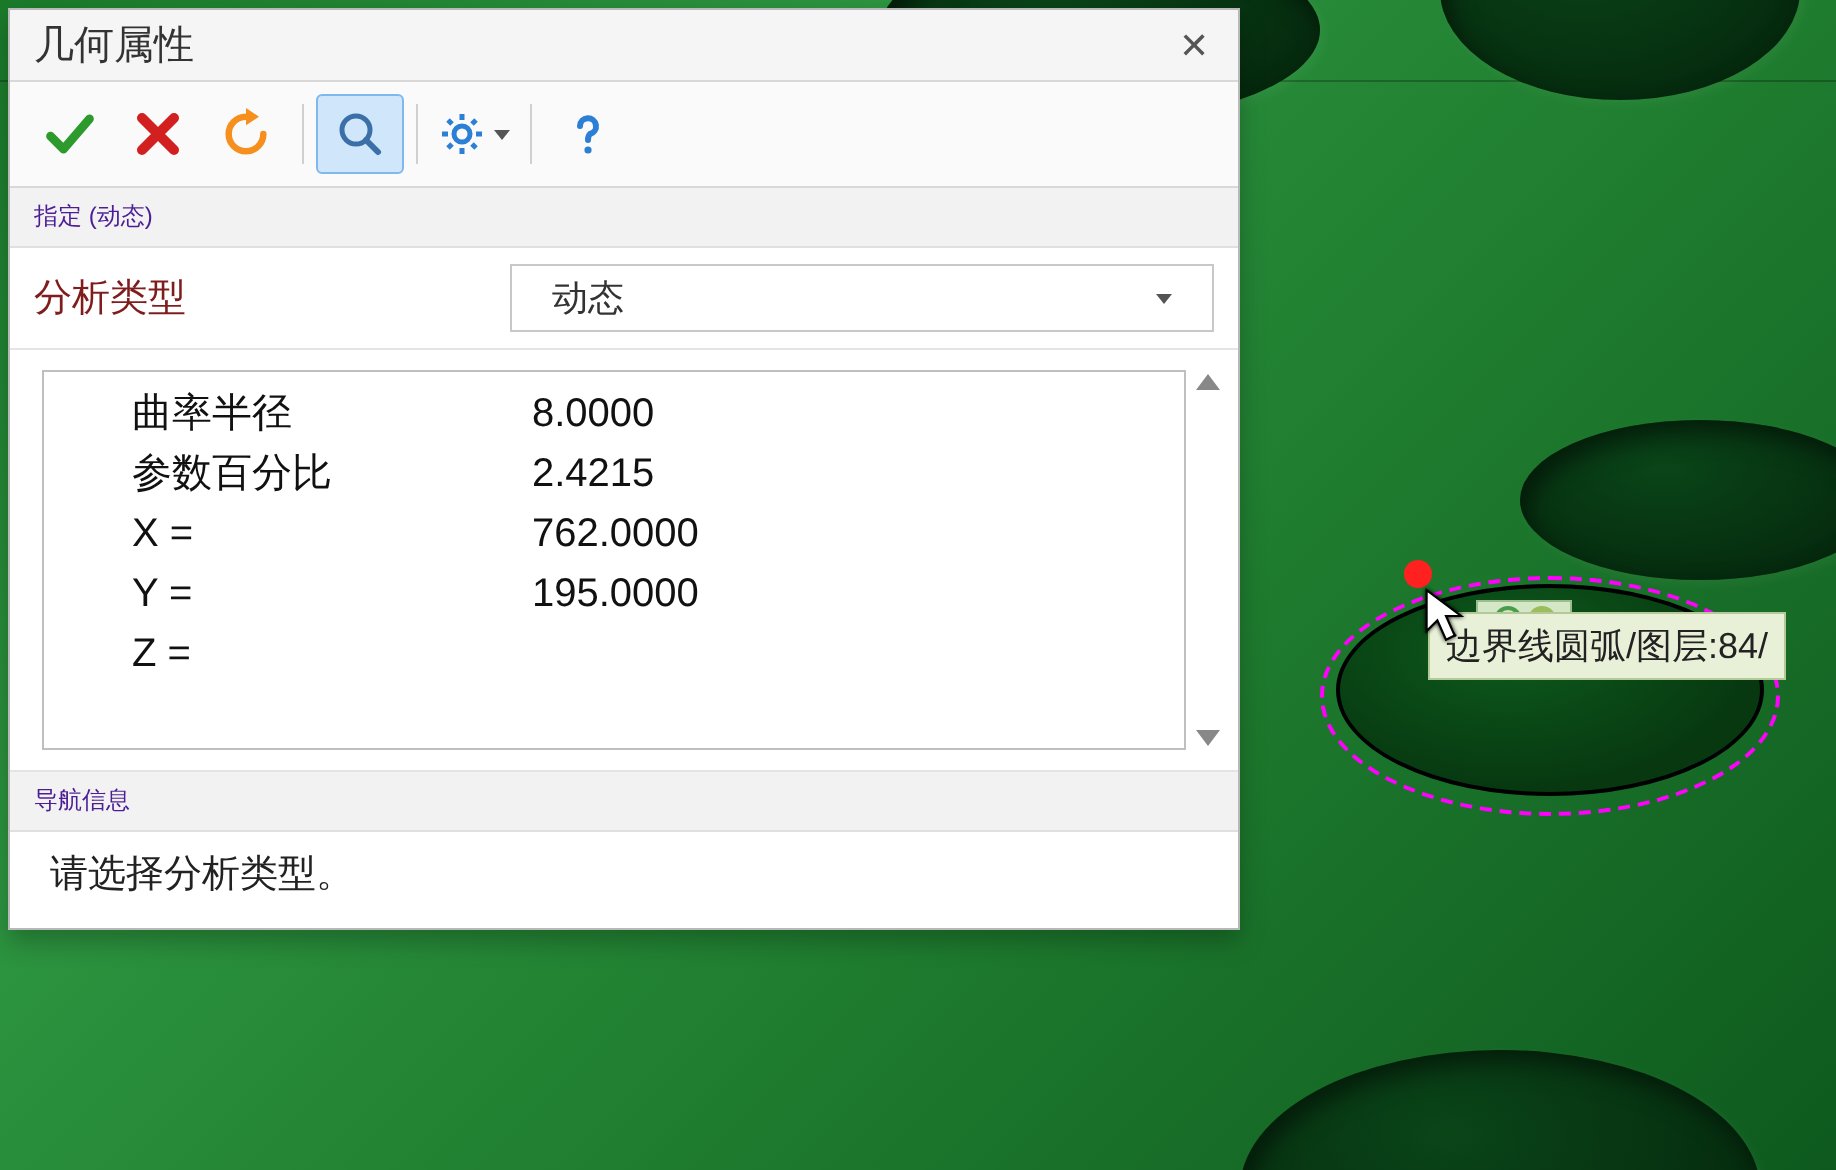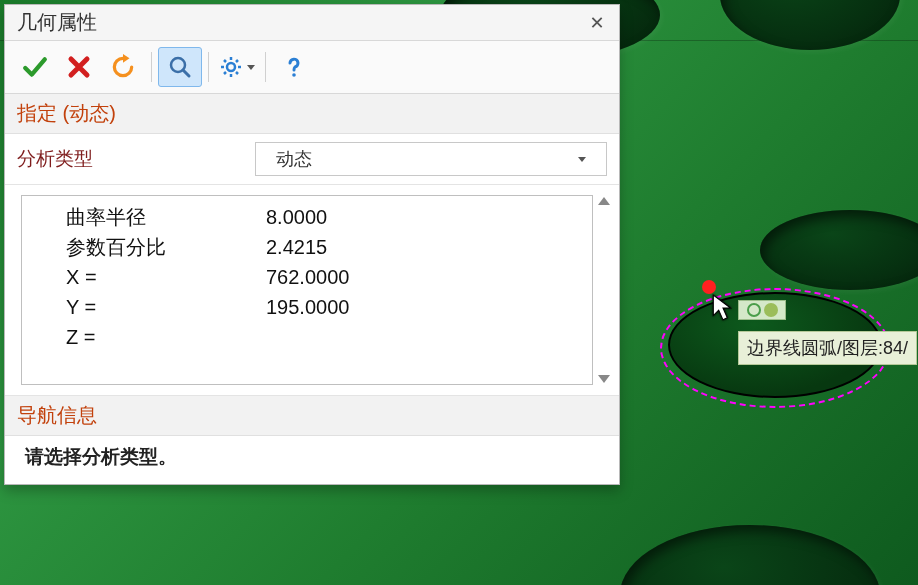--- a/index.html
+++ b/index.html
@@ -46,25 +46,24 @@
   .mini-strip {
     position:absolute; top:300px; left:738px; width:48px; height:20px;
     background:#d4e8c8; border:1px solid #9bbd8a; display:flex; align-items:center; justify-content:center; gap:3px;
   }
   .mini-strip .mi { width:14px; height:14px; border-radius:50%; }
   .mi1 { border:2px solid #4a9e4a; background:transparent; box-sizing:border-box;}
   .mi2 { background:#9bbd5a;}
 
   
   .tooltip {
-    position: absolute; top: 331px; left: 714px;
+    position: absolute; top: 306px; left: 714px;
     background: #e8f0d8; border: 1px solid #b5c998;
     padding: 4px 8px; font-size: 18px; color:#222;
     white-space: nowrap;
-    margin-left: 24px;
   }
 
   
   .dialog {
     position: absolute; top: 4px; left: 4px; width: 616px;
     background: #fff; border: 1px solid #b8b8b8;
     display: flex; flex-direction: column;
     box-shadow: 0 6px 12px rgba(0,0,0,0.25);
   }
   .titlebar {
@@ -84,21 +83,21 @@
   }
   .tool-btn {
     width:44px; height:40px; display:flex; align-items:center; justify-content:center;
     border:1px solid transparent; border-radius:3px; cursor:pointer;
   }
   .tool-btn.active { background:#cfe6fb; border-color:#7fb8ec; }
   .tool-sep { width:1px; height:30px; background:#d0d0d0; margin:0 6px;}
   .drop-caret { width:0;height:0;border-left:4px solid transparent;border-right:4px solid transparent;border-top:5px solid #555;margin-left:4px;}
 
   .section-header {
-    background:#f2f2f2; padding:6px 12px; font-size:20px; color:#c2410c;
+    background:#f2f2f2; padding:6px 12px; font-size:12px; color:#4c1d95;
     border-bottom:1px solid #e0e0e0;
   }
   .row {
     display:flex; align-items:center; padding:8px 12px; gap:8px;
     border-bottom:1px solid #e4e4e4;
   }
   .row .label { flex:0 0 230px; font-size:19px; color:#7f1d1d; }
   .dropdown {
     flex:1; height:34px; border:1px solid #c8c8c8; background:#fff;
     display:flex; align-items:center; justify-content:space-between;
@@ -118,21 +117,21 @@
   .scroll-gutter {
     width:18px; display:flex; flex-direction:column; justify-content:space-between; align-items:center;
     padding:2px 0 2px 4px;
   }
   .scroll-arrow {
     width:0;height:0;border-left:6px solid transparent;border-right:6px solid transparent;
   }
   .scroll-arrow.up { border-bottom:8px solid #888;}
   .scroll-arrow.down{ border-top:8px solid #888;}
 
-  .nav-msg { padding:8px 16px 14px 20px; font-size:19px; font-weight:700; color:#222;}
+  .nav-msg { padding:8px 16px 14px 20px; font-size:19px; font-weight:400; color:#222;}
 
   
   svg { display:block; }
 </style>
 </head>
 <body>
 
 <div class="viewport">
   <div class="edge-line"></div>
   <div class="hole h1"></div>

